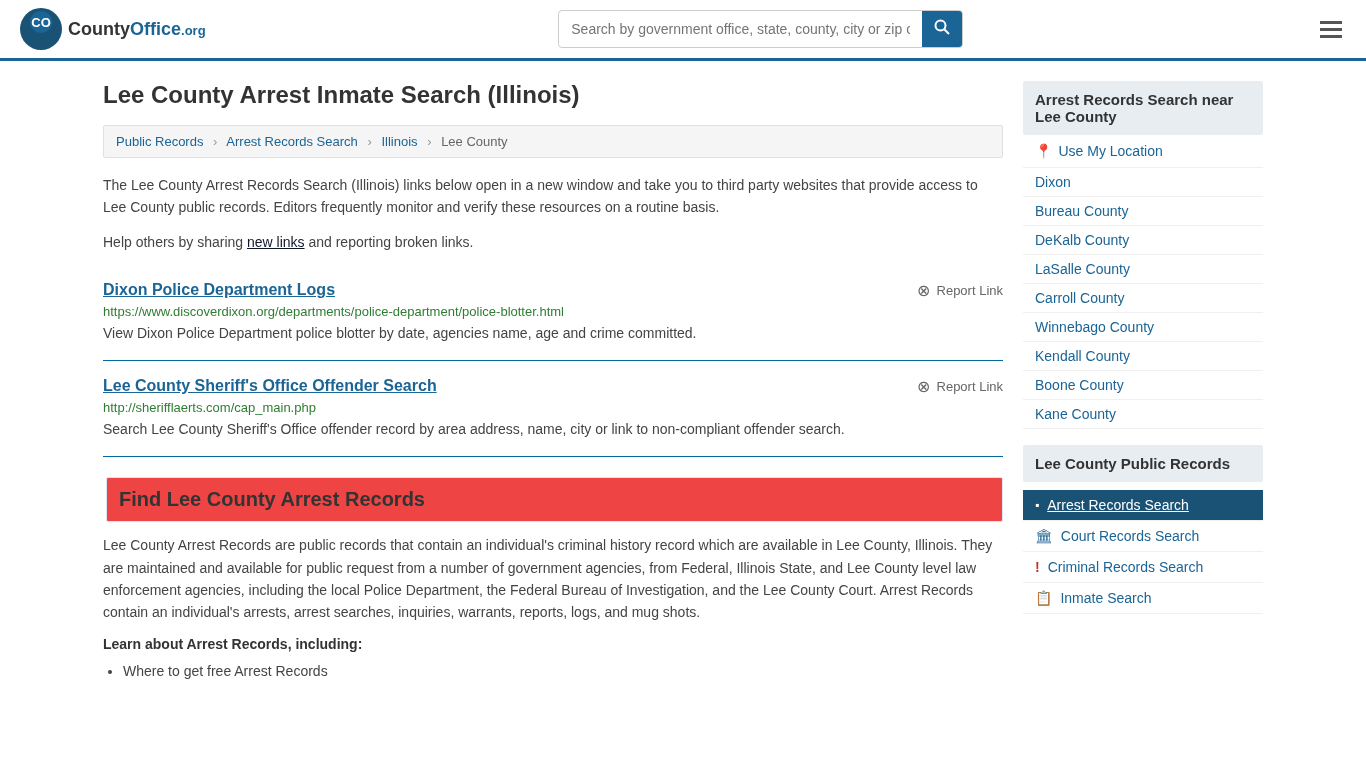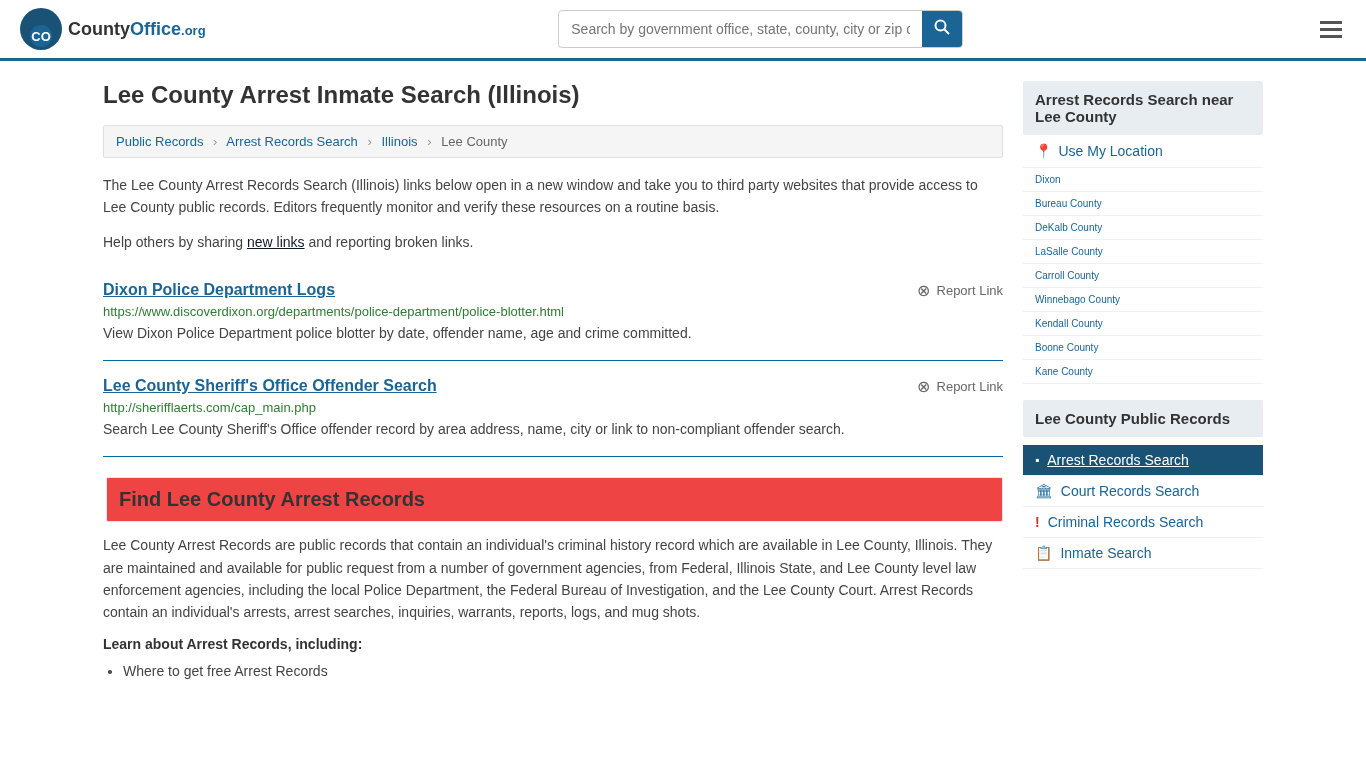--- a/index.html
+++ b/index.html
@@ -11,21 +11,21 @@
       border-bottom: 3px solid #1a6496;
       padding: 8px 20px;
       display: flex;
       align-items: center;
       justify-content: space-between;
     }
     #logo-area { display: flex; align-items: center; gap: 6px; }
     #logo-circle {
       width: 42px; height: 42px; border-radius: 50%;
       background: #1a5276;
-      display: flex; align-items: flex-end; justify-content: center;
+      display: flex; align-items: flex-start; justify-content: center;
       color: #fff; font-size: 18px; font-weight: bold;
     }
 
     #search-bar-container {
       display: flex; align-items: center;
       border: 1px solid #ccc; border-radius: 4px;
       overflow: hidden; width: 405px;
     }
     #search-input {
       border: none; outline: none;
@@ -109,21 +109,21 @@
 
     
     .sidebar-section-title {
       background: #e8edf2; padding: 10px 12px;
       font-size: 15px; font-weight: bold; color: #333;
       border-radius: 2px; margin-bottom: 0;
     }
     .sidebar-links { margin-bottom: 16px; }
     .sidebar-links a {
       display: block; padding: 6px 12px; color: #1a6496;
-      text-decoration: none; font-size: 10px; border-bottom: 1px solid #f0f0f0;
+      text-decoration: none; font-size: 14px; border-bottom: 1px solid #f0f0f0;
     }
 
     .use-location {
       display: flex; align-items: center; gap: 6px;
       padding: 8px 12px; color: #1a6496;
       font-size: 14px; cursor: pointer; border-bottom: 1px solid #f0f0f0;
     }
     .pin-icon { font-size: 14px; }
 
     
@@ -195,21 +195,21 @@
 
     <div class="record-item">
       <div class="record-item-header">
         <span class="record-title">Dixon Police Department Logs</span>
         <button class="report-link-btn">
           <span class="report-icon">⊗</span>
           <span>Report Link</span>
         </button>
       </div>
       <div class="record-url">https://www.discoverdixon.org/departments/police-department/police-blotter.html</div>
-      <div class="record-desc">View Dixon Police Department police blotter by date, offender name, age and crime committed.</div>
+      <div class="record-desc">View Dixon Police Department police blotter by date, agencies name, age and crime committed.</div>
     </div>
 
     <div class="record-item">
       <div class="record-item-header">
         <span class="record-title">Lee County Sheriff's Office Offender Search</span>
         <button class="report-link-btn">
           <span class="report-icon">⊗</span>
           <span>Report Link</span>
         </button>
       </div>

